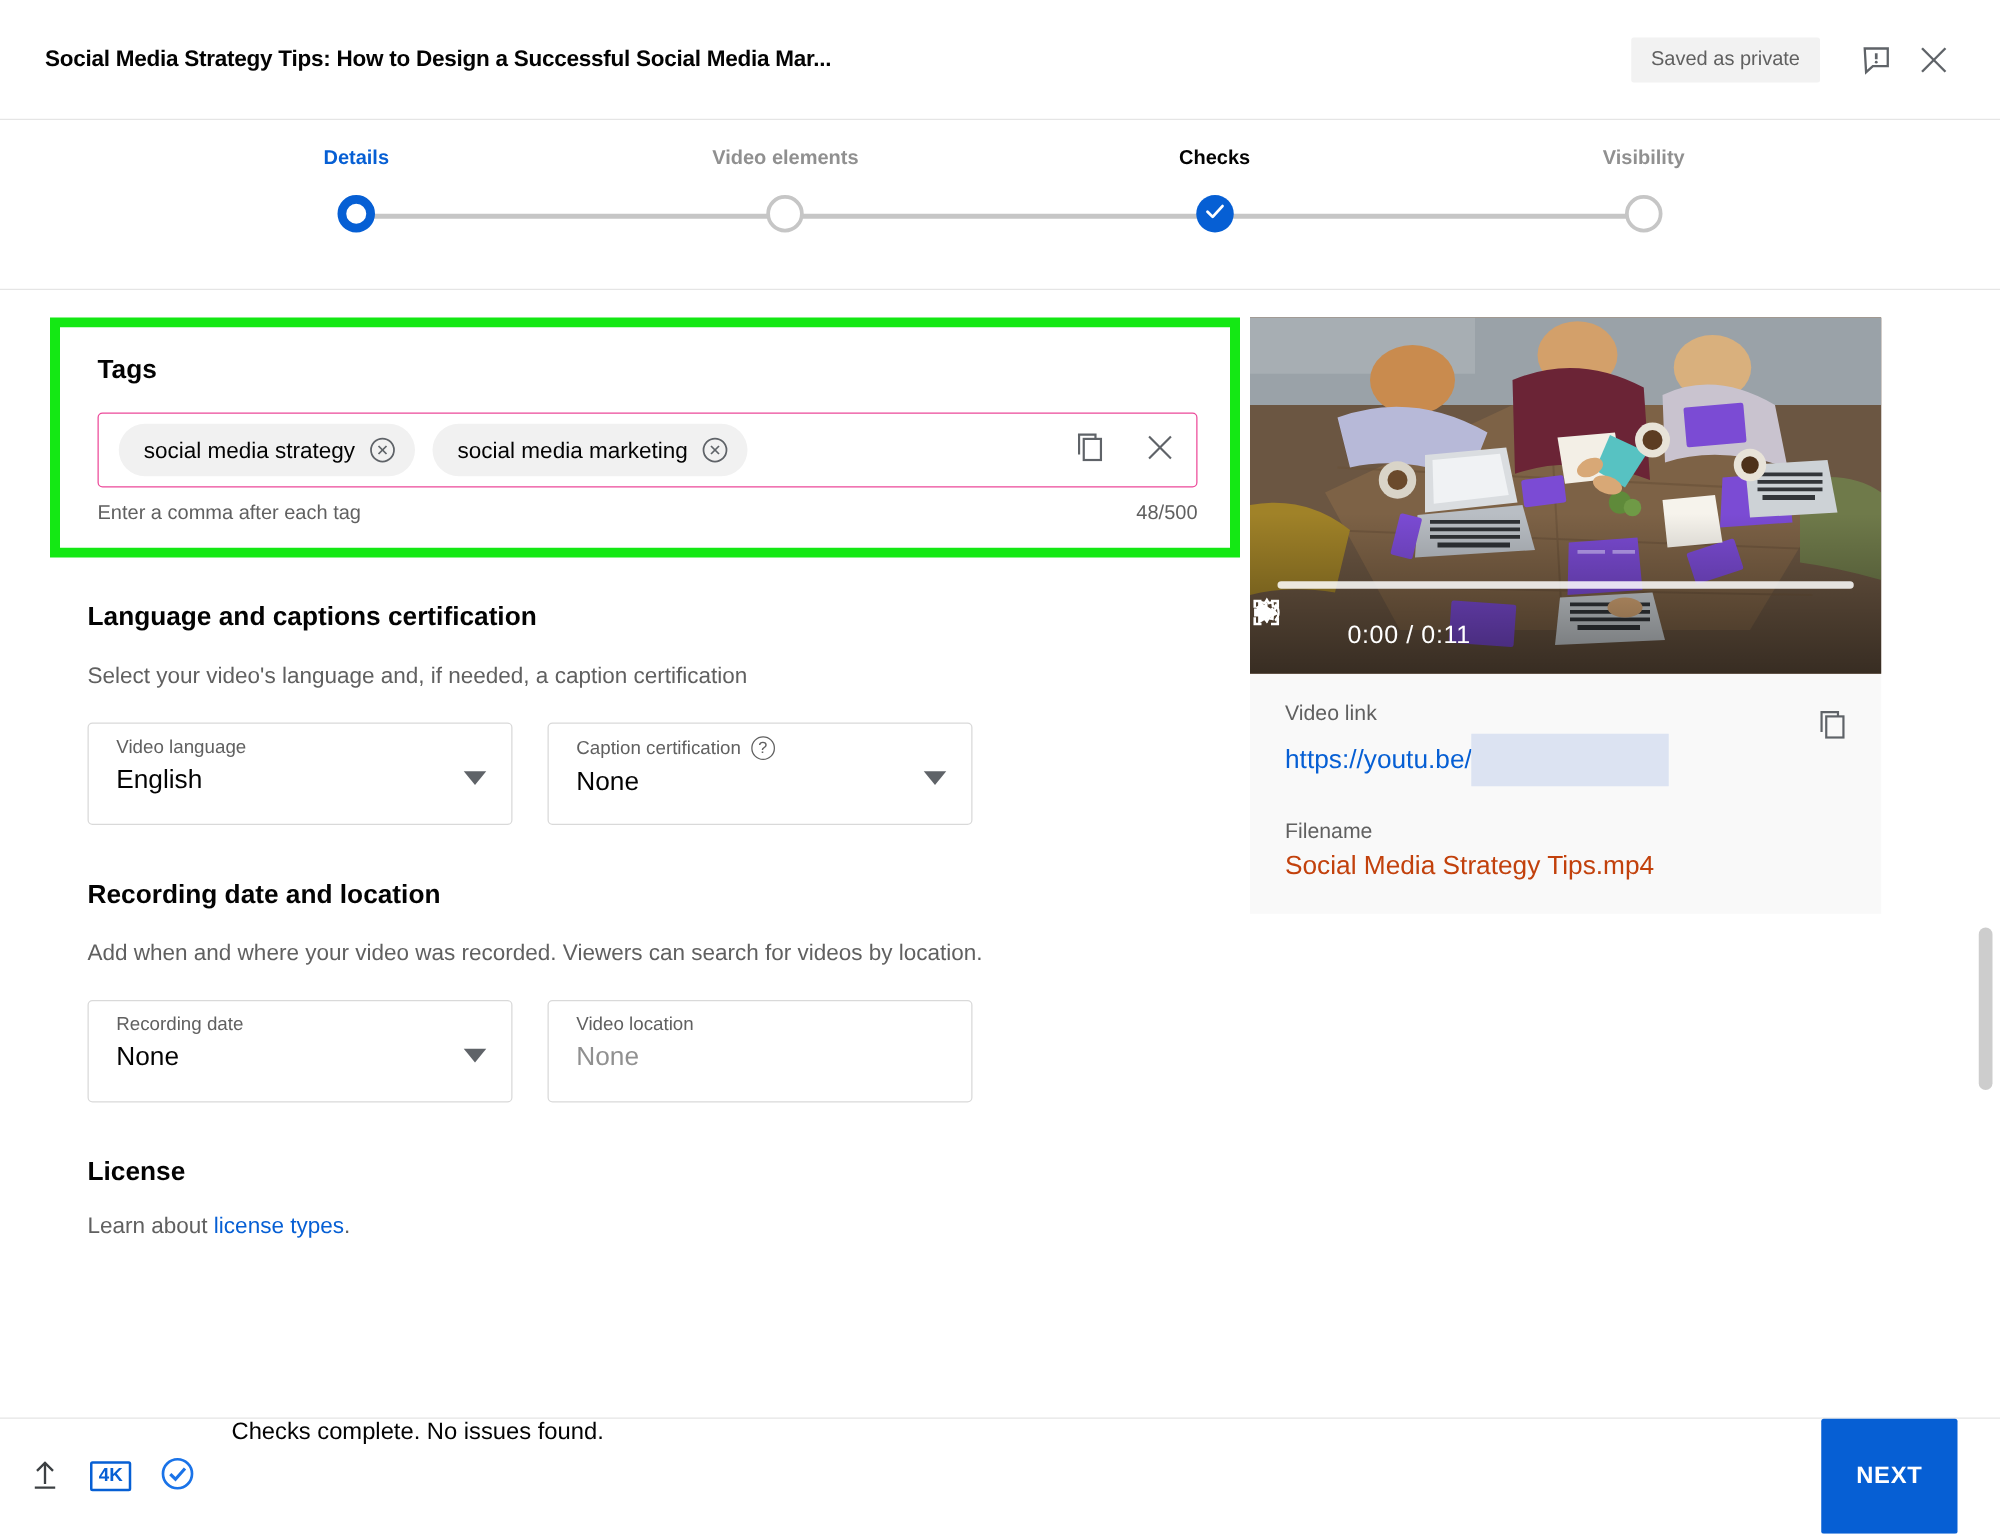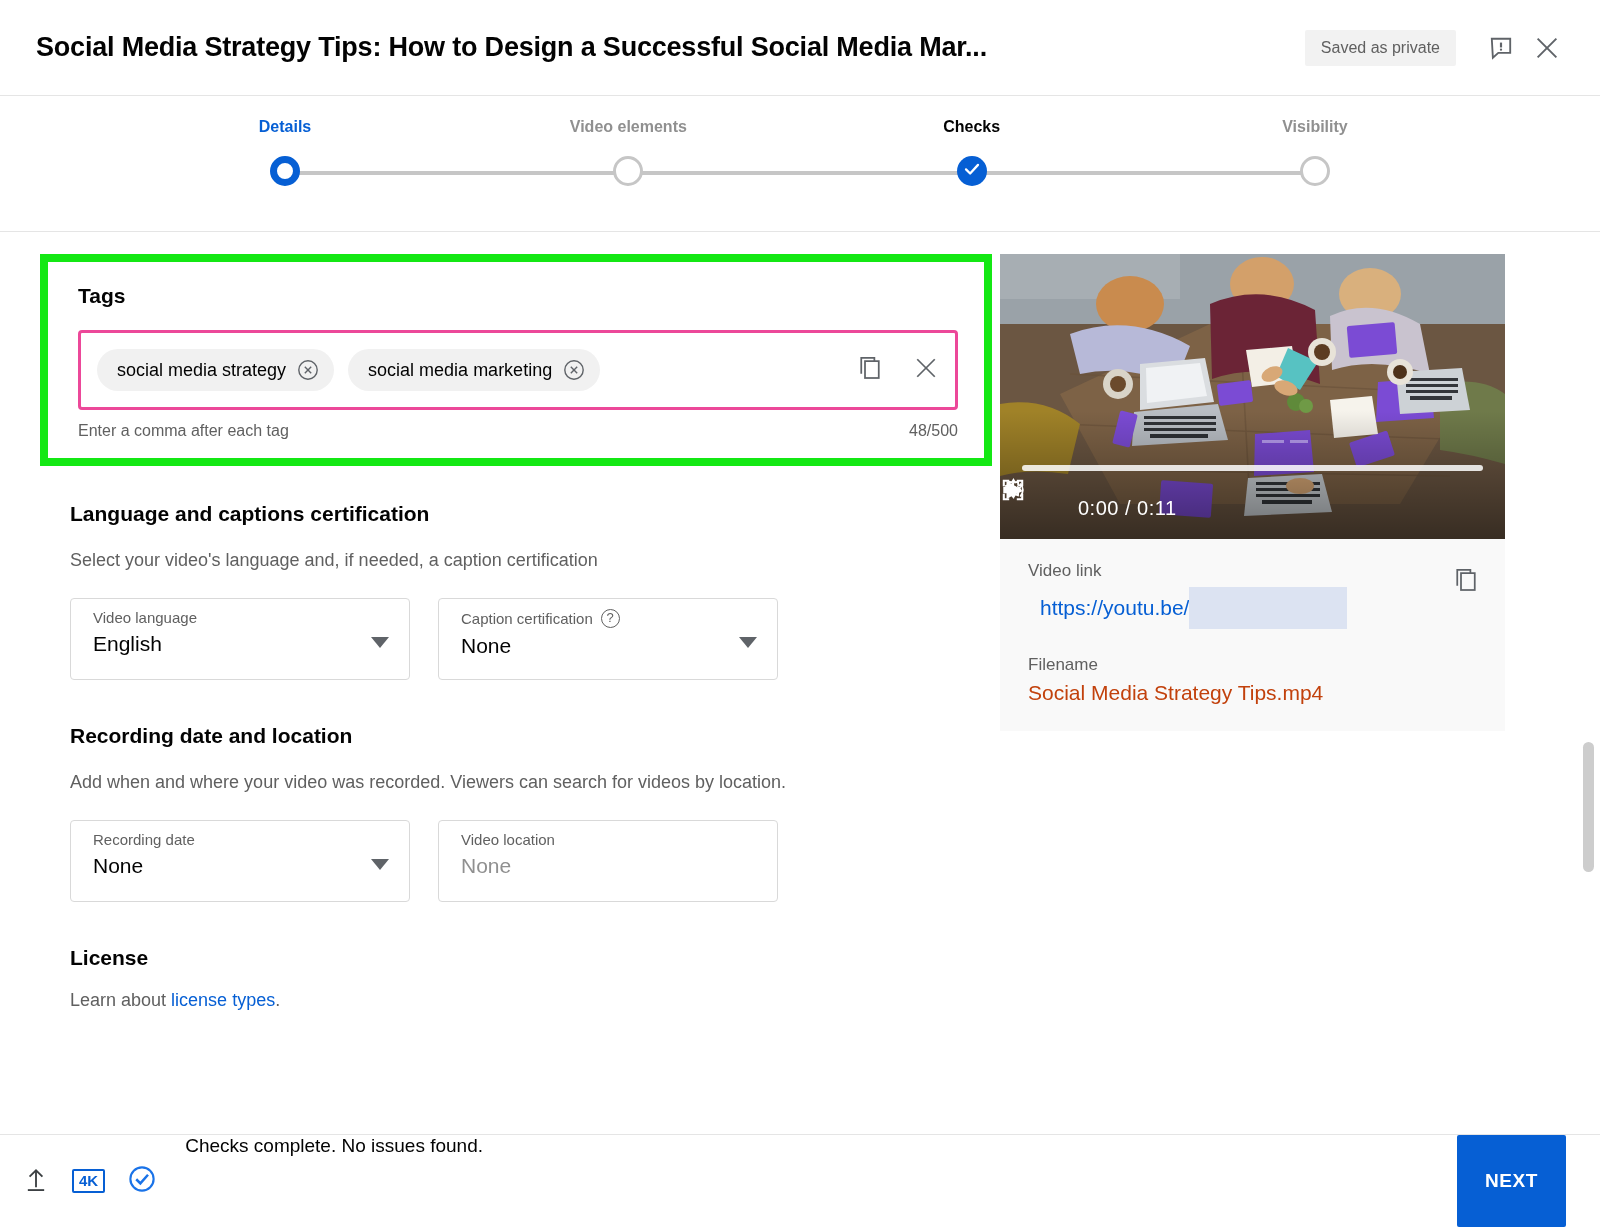--- a/index.html
+++ b/index.html
@@ -24,21 +24,21 @@
   
   .header {
     height: 96px;
     flex: 0 0 96px;
     display: flex;
     align-items: center;
     padding: 0 30px 0 36px;
     border-bottom: 1px solid #e5e5e5;
   }
   .header-title {
-    font-size: 27px;
+    font-size: 18px;
     font-weight: bold;
     letter-spacing: -0.2px;
     color: #030303;
     white-space: nowrap;
     overflow: hidden;
     text-overflow: ellipsis;
     flex: 1 1 auto;
     min-width: 0;
   }
   .saved-badge {
@@ -166,23 +166,23 @@
   .section-desc {
     font-size: 18px;
     line-height: 1.78;
     color: #606060;
     margin-top: 16px;
   }
   .link { color: #065fd4; cursor: pointer; text-decoration: none; }
 
   .tags-input-box {
     margin-top: 22px;
-    border: 3px solid #ec4899;
+    border: 1px solid #ec4899;
     border-radius: 4px;
-    height: 80px;
+    height: 60px;
     display: flex;
     align-items: center;
     padding: 0 14px 0 16px;
   }
   .chip-area { flex: 1 1 auto; display: flex; align-items: center; gap: 14px; min-width: 0; }
   .chip {
     display: inline-flex;
     align-items: center;
     gap: 10px;
     background: #f1f1f1;
@@ -293,21 +293,20 @@
 
   .video-meta { padding: 22px 24px 26px 28px; position: relative; }
   .meta-label { font-size: 17px; color: #606060; }
   .meta-link {
     font-size: 21px;
     color: #065fd4;
     margin-top: 6px;
     display: flex;
     align-items: center;
     cursor: pointer;
-    margin-left: 12px;
   }
   .redacted {
     display: inline-block;
     width: 158px;
     height: 42px;
     background: #dce3f2;
     vertical-align: middle;
   }
   .meta-value { font-size: 21px; color: #c2410c; margin-top: 6px; }
   .meta-block-2 { margin-top: 26px; }

